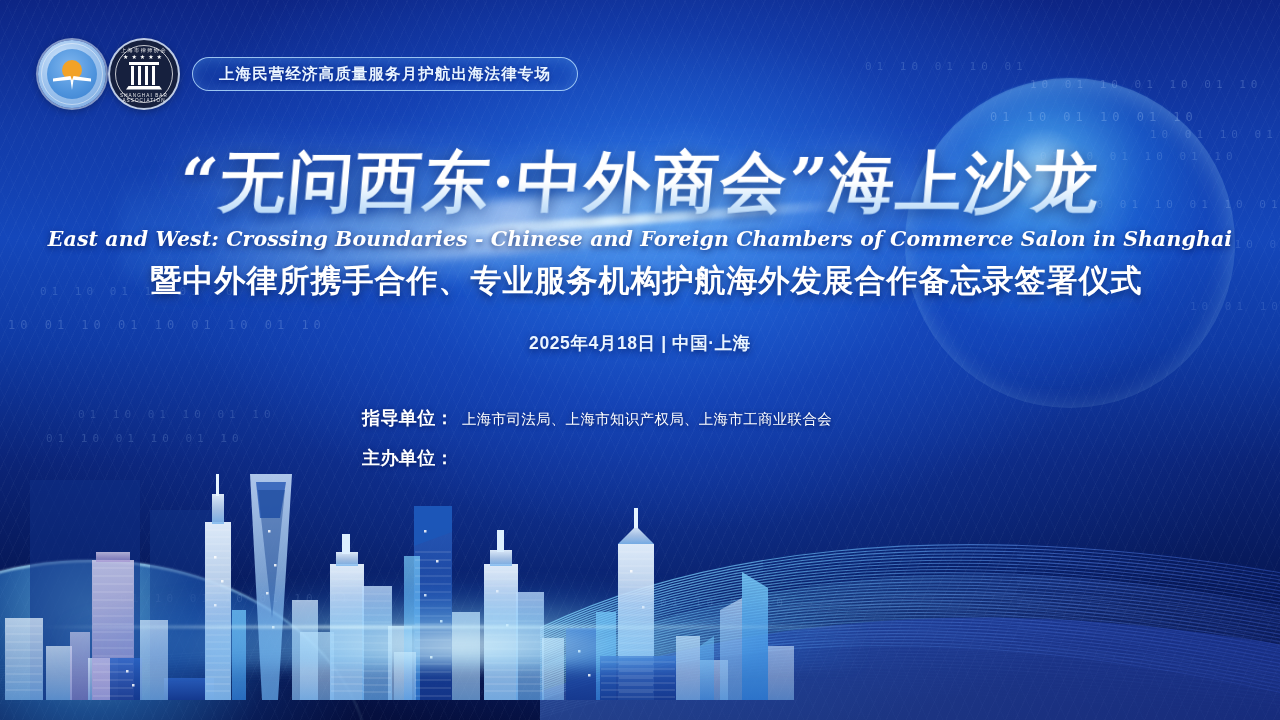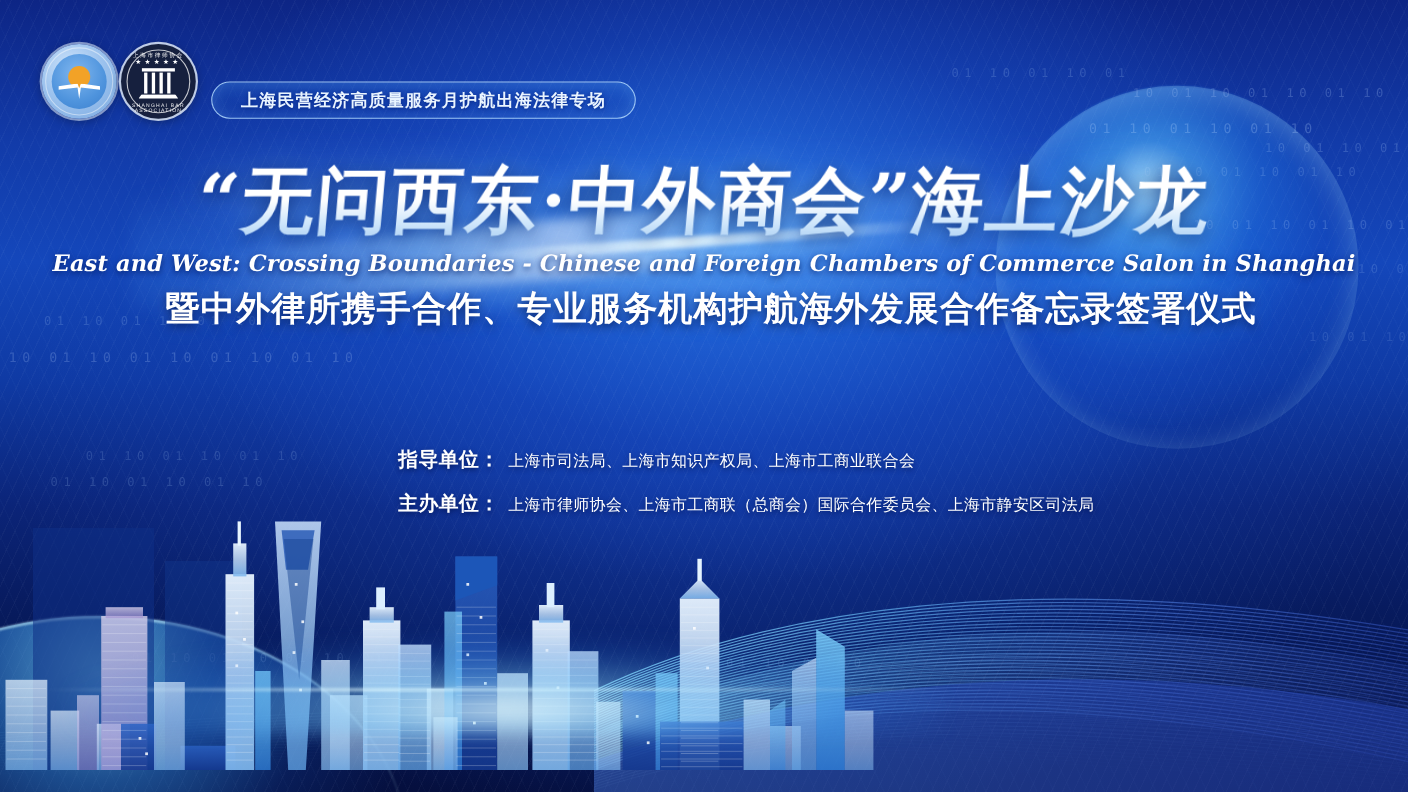--- a/index.html
+++ b/index.html
@@ -81,21 +81,21 @@
 
   
   .binary {
     position:absolute; color:rgba(185,215,255,.20);
     font-family:"DejaVu Sans Mono","Liberation Mono",monospace;
     font-size:11px; letter-spacing:5px; white-space:nowrap;
     pointer-events:none; user-select:none;
   }
 
   
-  .header { position:absolute; left:38px; top:40px; display:flex; align-items:flex-end; gap:4px; z-index:8; }
+  .header { position:absolute; left:38px; top:40px; display:flex; align-items:center; gap:4px; z-index:8; }
 
   .logo1 { position:relative; width:68px; height:68px; border-radius:50%;
     background:radial-gradient(circle at 38% 32%, #cfe4fb 0%, #9dc3ee 45%, #7aa9e0 100%);
     box-shadow:0 0 0 2px rgba(225,240,255,.55), 0 2px 10px rgba(0,0,0,.35);
     display:flex; align-items:center; justify-content:center; }
   .logo1 .inner { width:50px; height:50px; border-radius:50%;
     background:radial-gradient(circle at 45% 35%, #7fb6ef 0%, #4f94dd 60%, #3a7fce 100%);
     position:relative; overflow:hidden; }
   .logo1 .sun { position:absolute; left:50%; top:11px; transform:translateX(-50%);
     width:20px; height:20px; border-radius:50%; background:#f2a227; }
@@ -622,25 +622,25 @@
       </div>
       <div class="txt-bot">SHANGHAI BAR ASSOCIATION</div>
     </div>
 
     <div class="pill">上海民营经济高质量服务月护航出海法律专场</div>
   </div>
 
   <div class="title-main">“无问西东·中外商会”海上沙龙</div>
   <div class="title-en">East and West: Crossing Boundaries - Chinese and Foreign Chambers of Commerce Salon in Shanghai</div>
   <div class="title-sub">暨中外律所携手合作、专业服务机构护航海外发展合作备忘录签署仪式</div>
+  <div class="title-date">2025年4月18日 | 中国·上海</div>
 
   <div class="orgs">
     <div class="org-row">
       <span class="org-label">指导单位：</span>
       <span class="org-val">上海市司法局、上海市知识产权局、上海市工商业联合会</span>
     </div>
     <div class="org-row">
       <span class="org-label">主办单位：</span>
-      <span class="org-val">上海市律师协会、上海市工商联（总商会）国际合作委员会、上海市静安区司法局</span>
     </div>
   </div>
 
 </div>
 
 </body></html>

